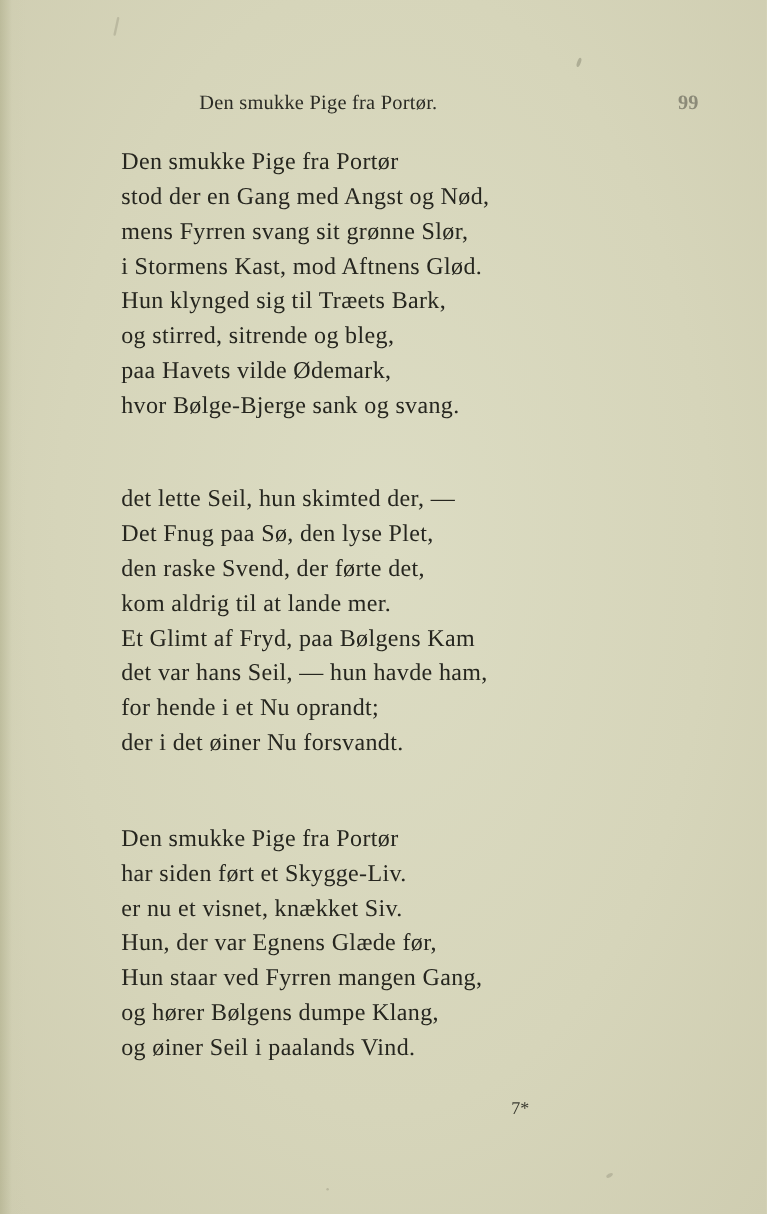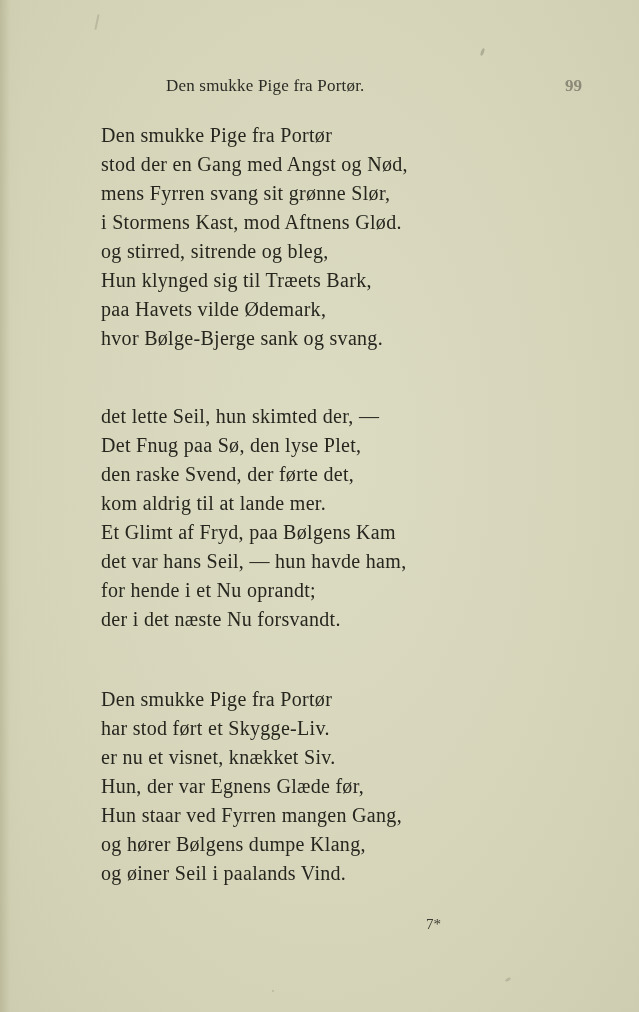--- a/index.html
+++ b/index.html
@@ -84,40 +84,40 @@
   <div class="running-head">
     <span class="running-title">Den smukke Pige fra Portør.</span>
     <span class="page-number">99</span>
   </div>
 
   <div class="stanza stanza-1">
     <span class="line">Den smukke Pige fra Portør</span>
     <span class="line">stod der en Gang med Angst og Nød,</span>
     <span class="line">mens Fyrren svang sit grønne Slør,</span>
     <span class="line">i Stormens Kast, mod Aftnens Glød.</span>
+    <span class="line">Hun klynged sig til Træets Bark,</span>
     <span class="line">og stirred, sitrende og bleg,</span>
-    <span class="line">Hun klynged sig til Træets Bark,</span>
     <span class="line">paa Havets vilde Ødemark,</span>
     <span class="line">hvor Bølge-Bjerge sank og svang.</span>
   </div>
 
   <div class="stanza stanza-2">
     <span class="line">det lette Seil, hun skimted der, —</span>
     <span class="line">Det Fnug paa Sø, den lyse Plet,</span>
     <span class="line">den raske Svend, der førte det,</span>
     <span class="line">kom aldrig til at lande mer.</span>
     <span class="line">Et Glimt af Fryd, paa Bølgens Kam</span>
     <span class="line">det var hans Seil, — hun havde ham,</span>
     <span class="line">for hende i et Nu oprandt;</span>
-    <span class="line">der i det næste Nu forsvandt.</span>
+    <span class="line">der i det øiner Nu forsvandt.</span>
   </div>
 
   <div class="stanza stanza-3">
     <span class="line">Den smukke Pige fra Portør</span>
-    <span class="line">har stod ført et Skygge-Liv.</span>
+    <span class="line">har siden ført et Skygge-Liv.</span>
     <span class="line">er nu et visnet, knækket Siv.</span>
     <span class="line">Hun, der var Egnens Glæde før,</span>
     <span class="line">Hun staar ved Fyrren mangen Gang,</span>
     <span class="line">og hører Bølgens dumpe Klang,</span>
     <span class="line">og øiner Seil i paalands Vind.</span>
   </div>
 
   <span class="signature">7*</span>
 
   <span class="speck" style="left:96px;top:14px;width:2px;height:16px;border-radius:1px;transform:rotate(12deg);opacity:0.45;"></span>

